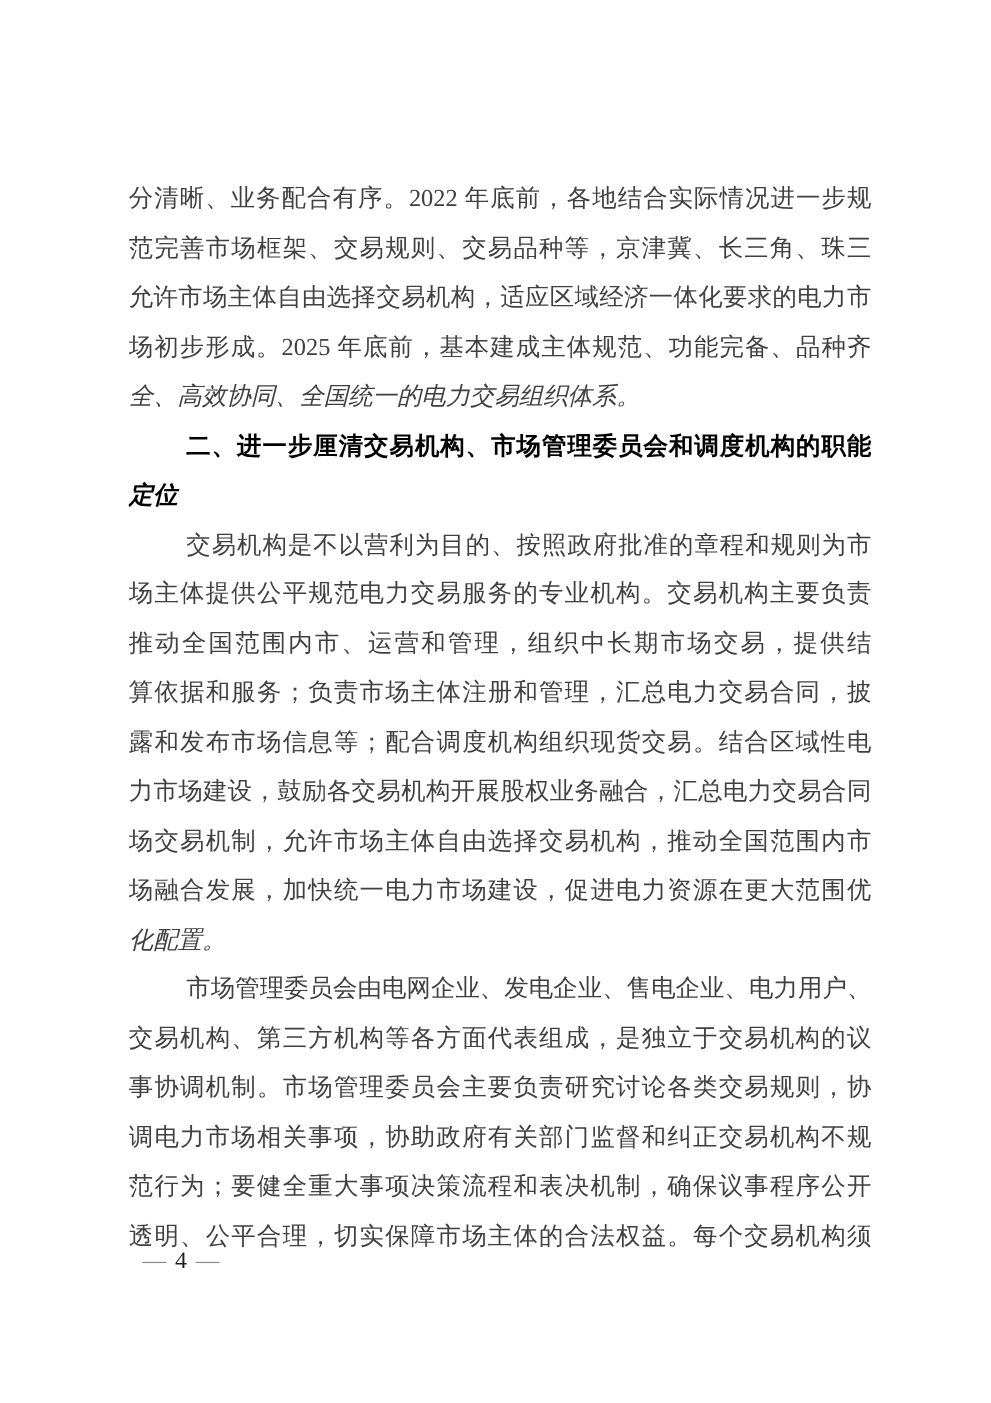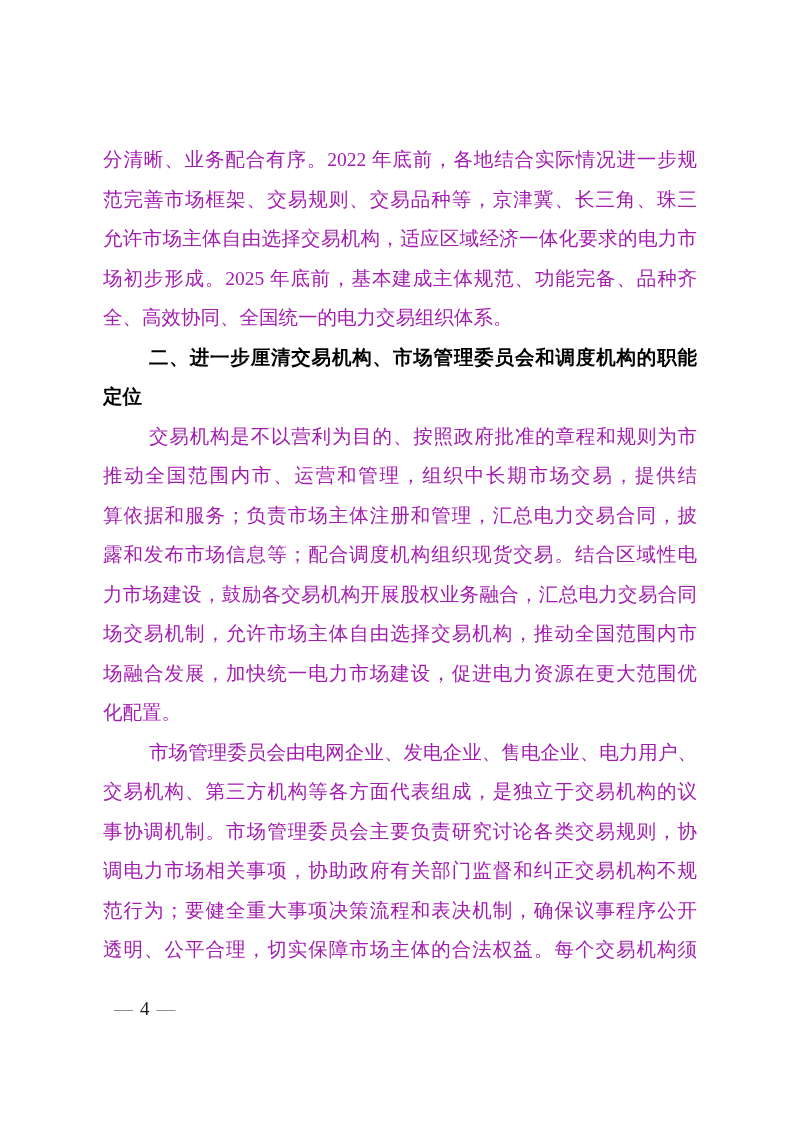--- a/index.html
+++ b/index.html
@@ -21,23 +21,23 @@
     width: 594px;
   }
   .line {
     font-size: 19.5px;
     line-height: 39.5px;
     height: 39.5px;
     overflow: hidden;
     text-align: justify;
     text-align-last: justify;
     text-justify: inter-character;
-    color: #a21caf;
+    color: #404040;
   }
-  .line.short { text-align-last: left; }
+  .line.short { text-align-last: left; font-style: italic; }
   .line.indent { text-indent: 46px; }
   .line.head {
     font-family: "Liberation Sans", "DejaVu Sans", sans-serif;
     font-weight: 700;
     color: #000000;
   }
   .footer {
     position: absolute;
     left: 114px; top: 994px;
     font-size: 19px;
@@ -62,20 +62,21 @@
       <div class="line short">全、高效协同、全国统一的电力交易组织体系。</div>
     </div>
 
     <div>
       <div class="line head indent">二、进一步厘清交易机构、市场管理委员会和调度机构的职能</div>
       <div class="line head short">定位</div>
     </div>
 
     <div>
       <div class="line indent">交易机构是不以营利为目的、按照政府批准的章程和规则为市</div>
+      <div class="line">场主体提供公平规范电力交易服务的专业机构。交易机构主要负责</div>
       <div class="line">推动全国范围内市、运营和管理，组织中长期市场交易，提供结</div>
       <div class="line">算依据和服务；负责市场主体注册和管理，汇总电力交易合同，披</div>
       <div class="line">露和发布市场信息等；配合调度机构组织现货交易。结合区域性电</div>
       <div class="line">力市场建设，鼓励各交易机构开展股权业务融合，汇总电力交易合同</div>
       <div class="line">场交易机制，允许市场主体自由选择交易机构，推动全国范围内市</div>
       <div class="line">场融合发展，加快统一电力市场建设，促进电力资源在更大范围优</div>
       <div class="line short">化配置。</div>
     </div>
 
     <div>

